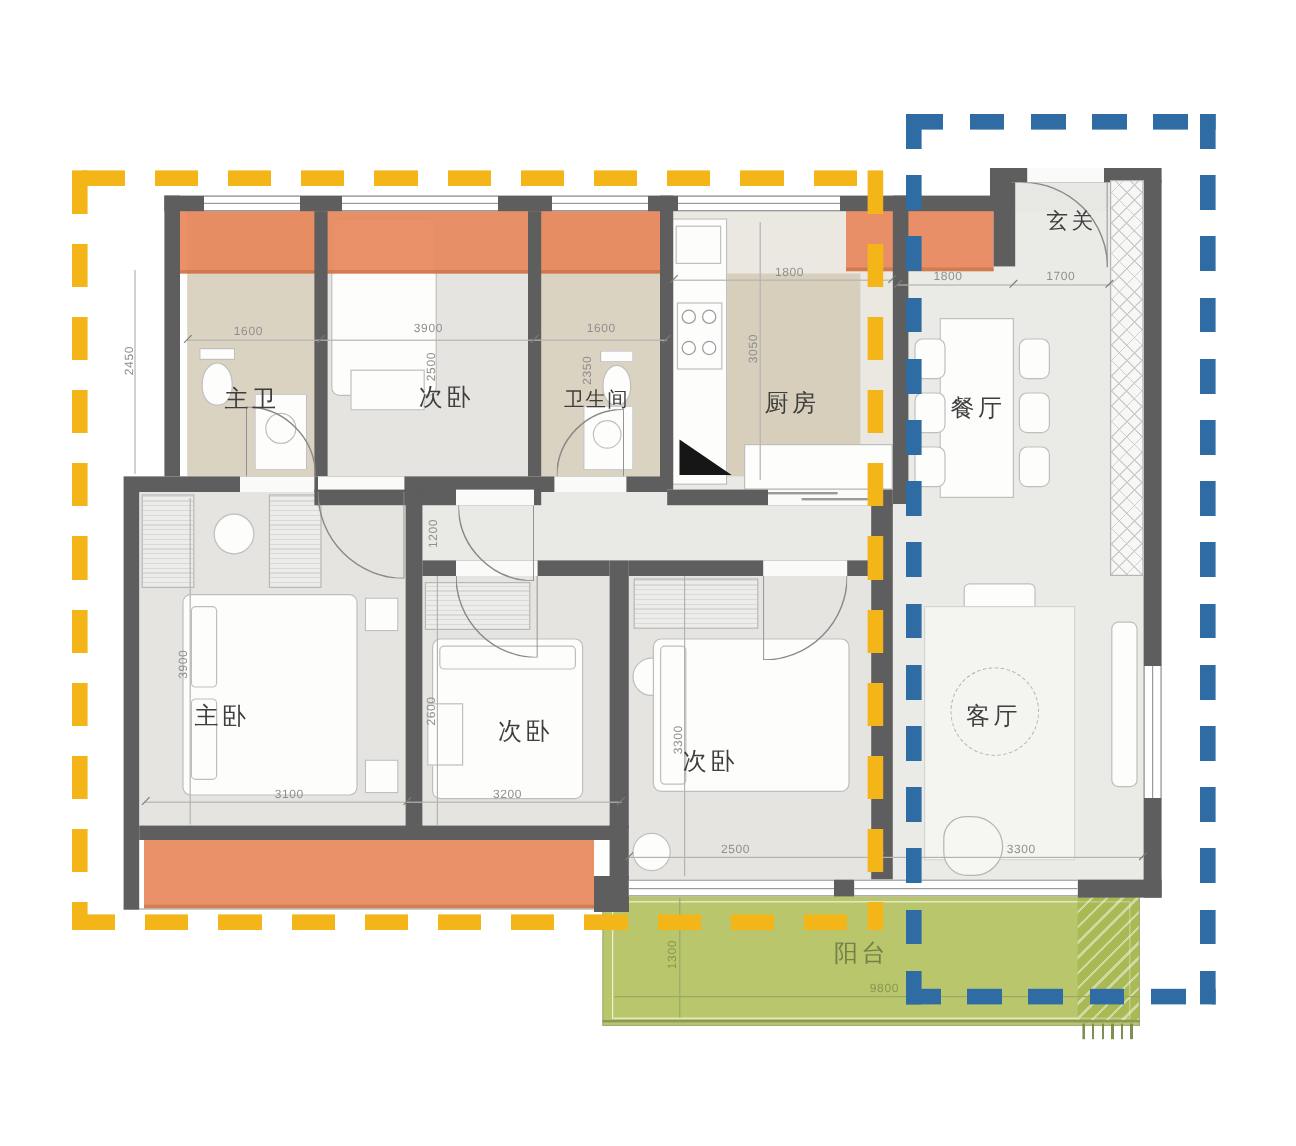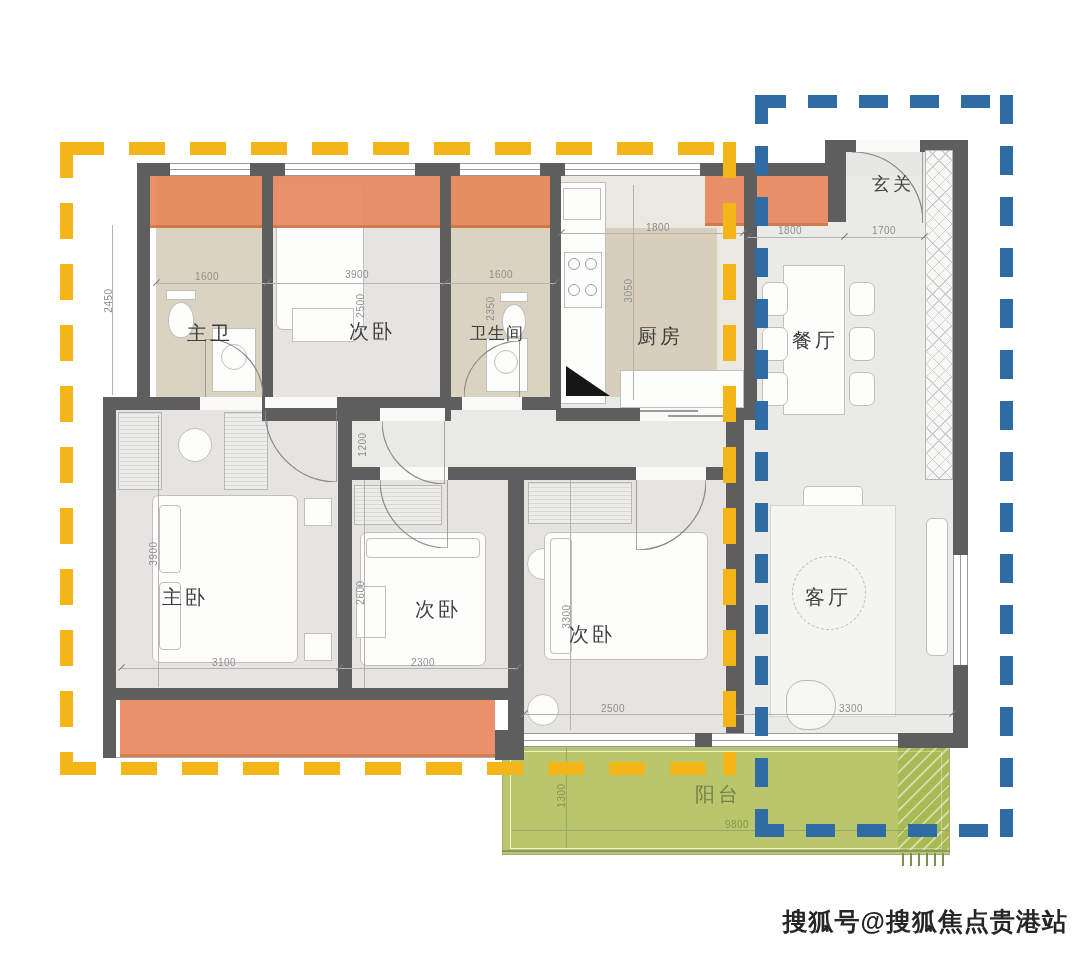--- a/index.html
+++ b/index.html
@@ -236,22 +236,22 @@
   <div class="dline" style="left:364px;top:480px;width:1px;height:208px;"></div>
   <div class="dline" style="left:570px;top:480px;width:1px;height:250px;"></div>
   <div class="dline" style="left:566px;top:748px;width:1px;height:100px;background:#9aa86a;"></div>
 
   <div class="dim" style="left:207px;top:271px;">1600</div>
   <div class="dim" style="left:357px;top:269px;">3900</div>
   <div class="dim" style="left:501px;top:269px;">1600</div>
   <div class="dim" style="left:658px;top:222px;">1800</div>
   <div class="dim" style="left:790px;top:225px;">1800</div>
   <div class="dim" style="left:884px;top:225px;">1700</div>
-  <div class="dim" style="left:224px;top:657px;">3100</div>
-  <div class="dim" style="left:423px;top:657px;">2300</div>
+  <div class="dim" style="left:241px;top:657px;">3100</div>
+  <div class="dim" style="left:423px;top:657px;">3200</div>
   <div class="dim" style="left:613px;top:703px;">2500</div>
   <div class="dim" style="left:851px;top:703px;">3300</div>
   <div class="dim" style="left:737px;top:819px;color:#87974f;">9800</div>
   <div class="dimv" style="left:108px;top:295px;">2450</div>
   <div class="dimv" style="left:360px;top:300px;">2500</div>
   <div class="dimv" style="left:490px;top:303px;">2350</div>
   <div class="dimv" style="left:628px;top:285px;">3050</div>
   <div class="dimv" style="left:362px;top:439px;">1200</div>
   <div class="dimv" style="left:153px;top:548px;">3900</div>
   <div class="dimv" style="left:360px;top:587px;">2600</div>
@@ -272,15 +272,14 @@
 
   <div class="dash-h ydash-h" style="left:68px;top:142px;width:668px;"></div>
   <div class="dash-v ydash-v" style="left:60px;top:142px;height:633px;"></div>
   <div class="dash-h ydash-h" style="left:60px;top:762px;width:676px;"></div>
   <div class="dash-v ydash-v" style="left:723px;top:142px;height:633px;"></div>
   <div class="dash-h bdash-h" style="left:757px;top:95px;width:256px;"></div>
   <div class="dash-v bdash-v" style="left:755px;top:95px;height:742px;"></div>
   <div class="dash-h bdash-h" style="left:755px;top:824px;width:258px;"></div>
   <div class="dash-v bdash-v" style="left:1000px;top:95px;height:742px;"></div>
 
-  <div class="watermark" style="right:12px;top:905px;">搜狐号@搜狐焦点贵港站</div>
 
 </div>
 
 </body></html>

